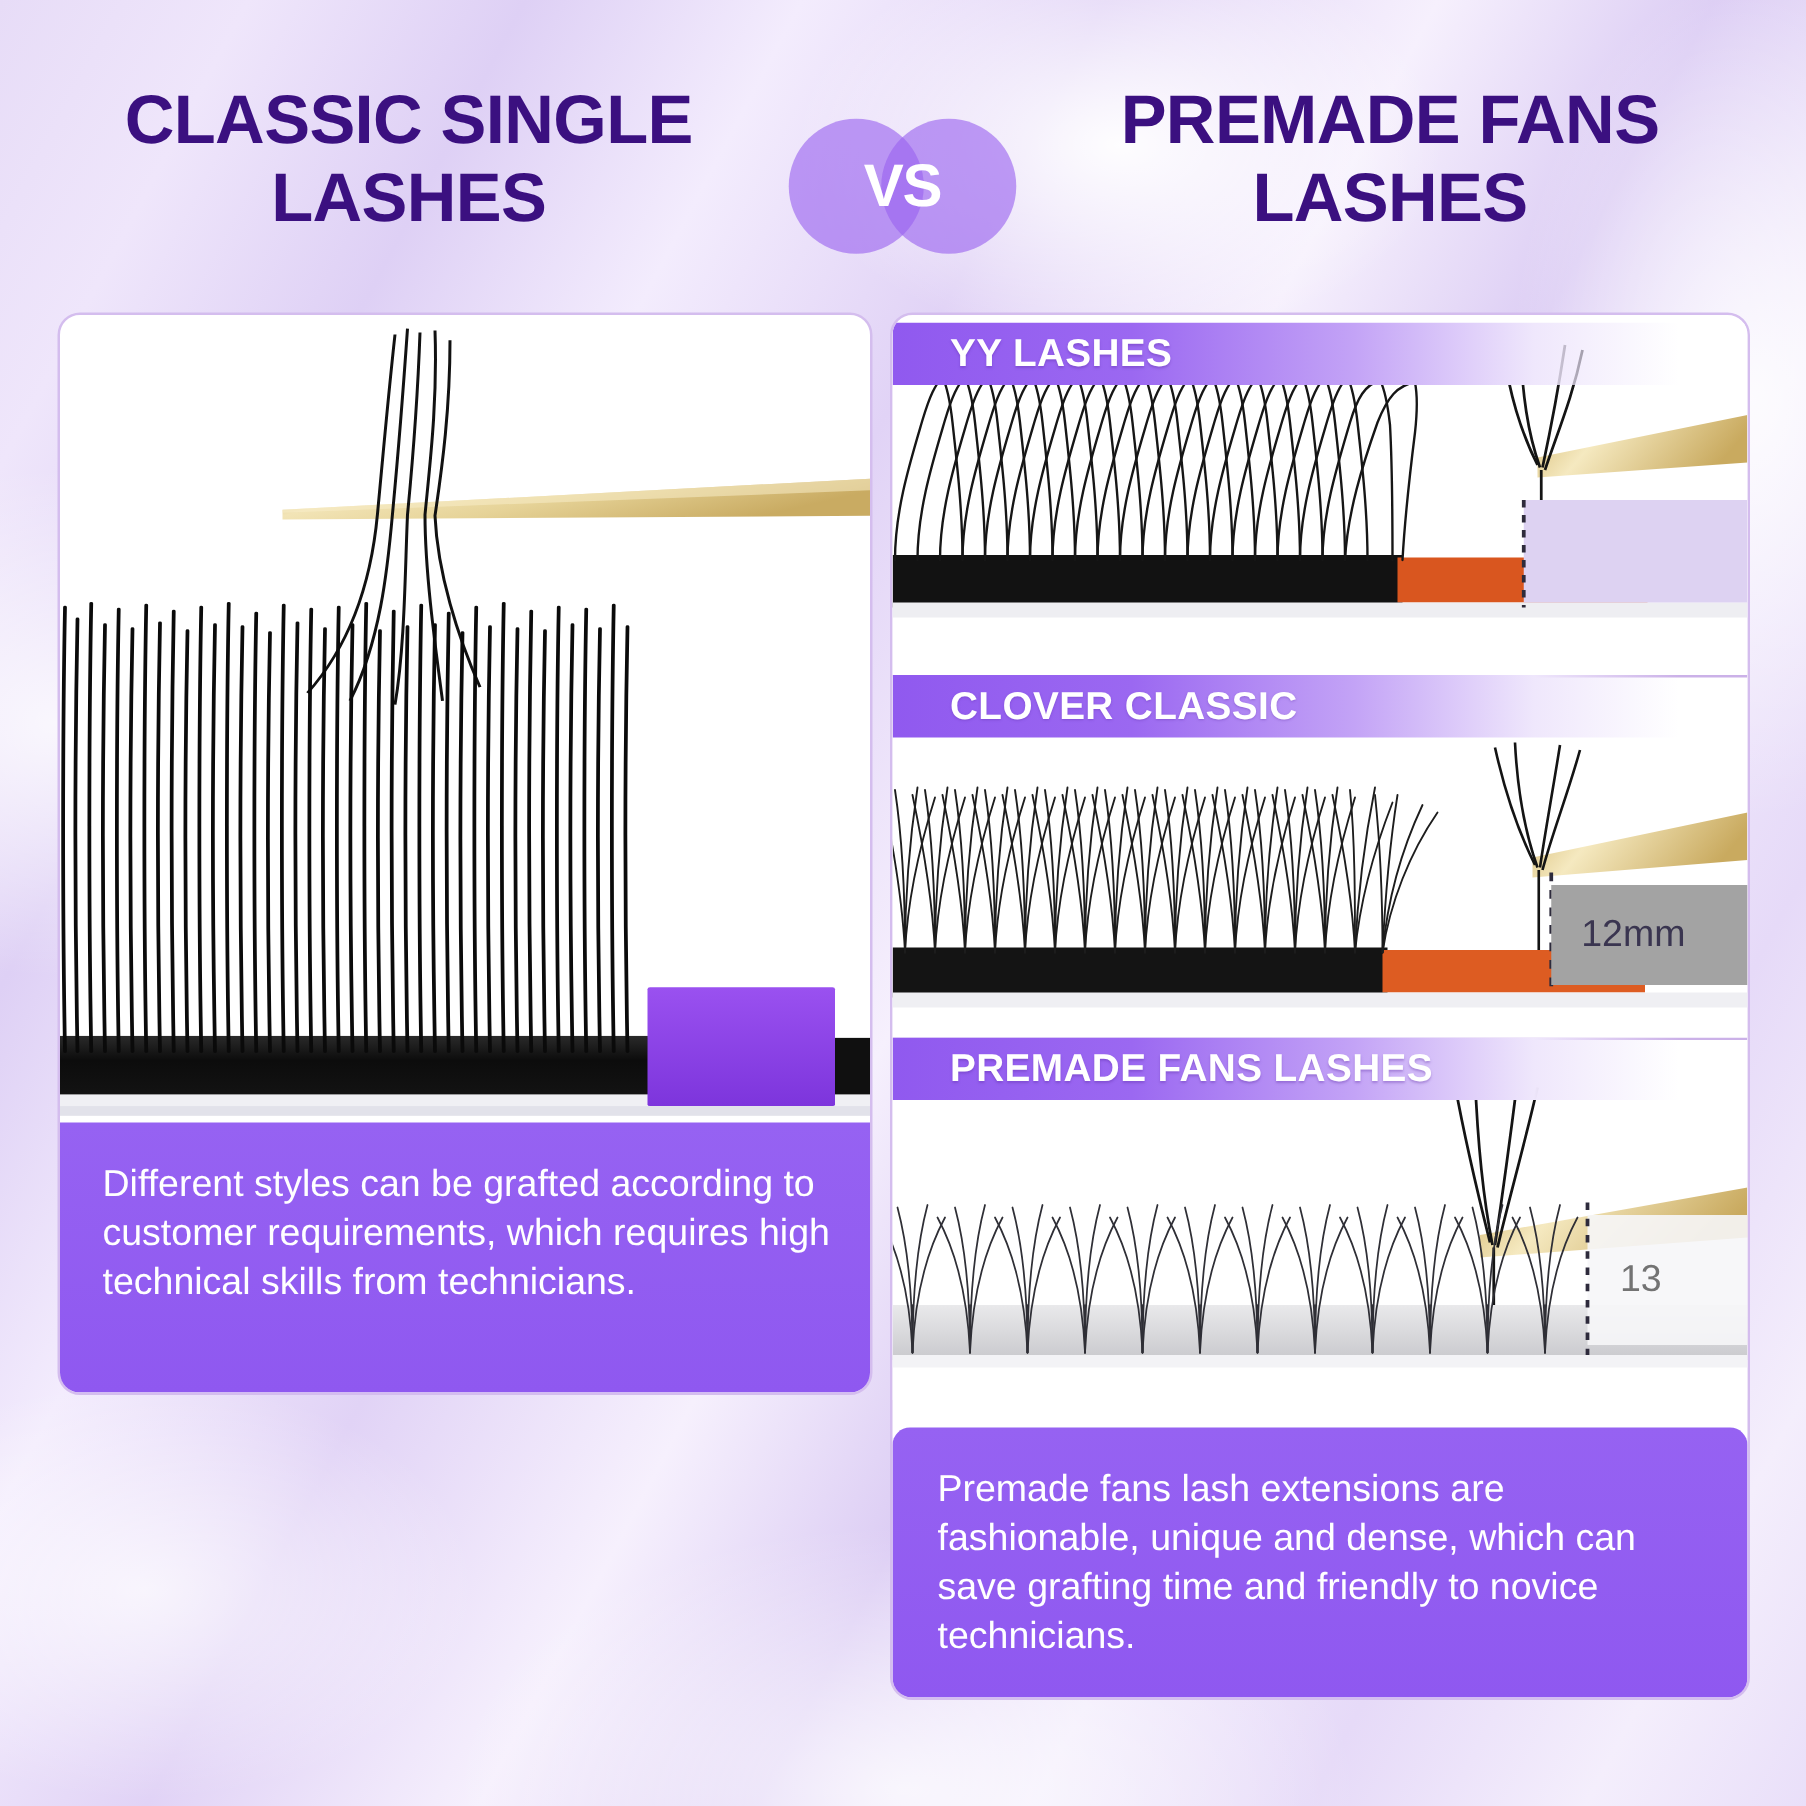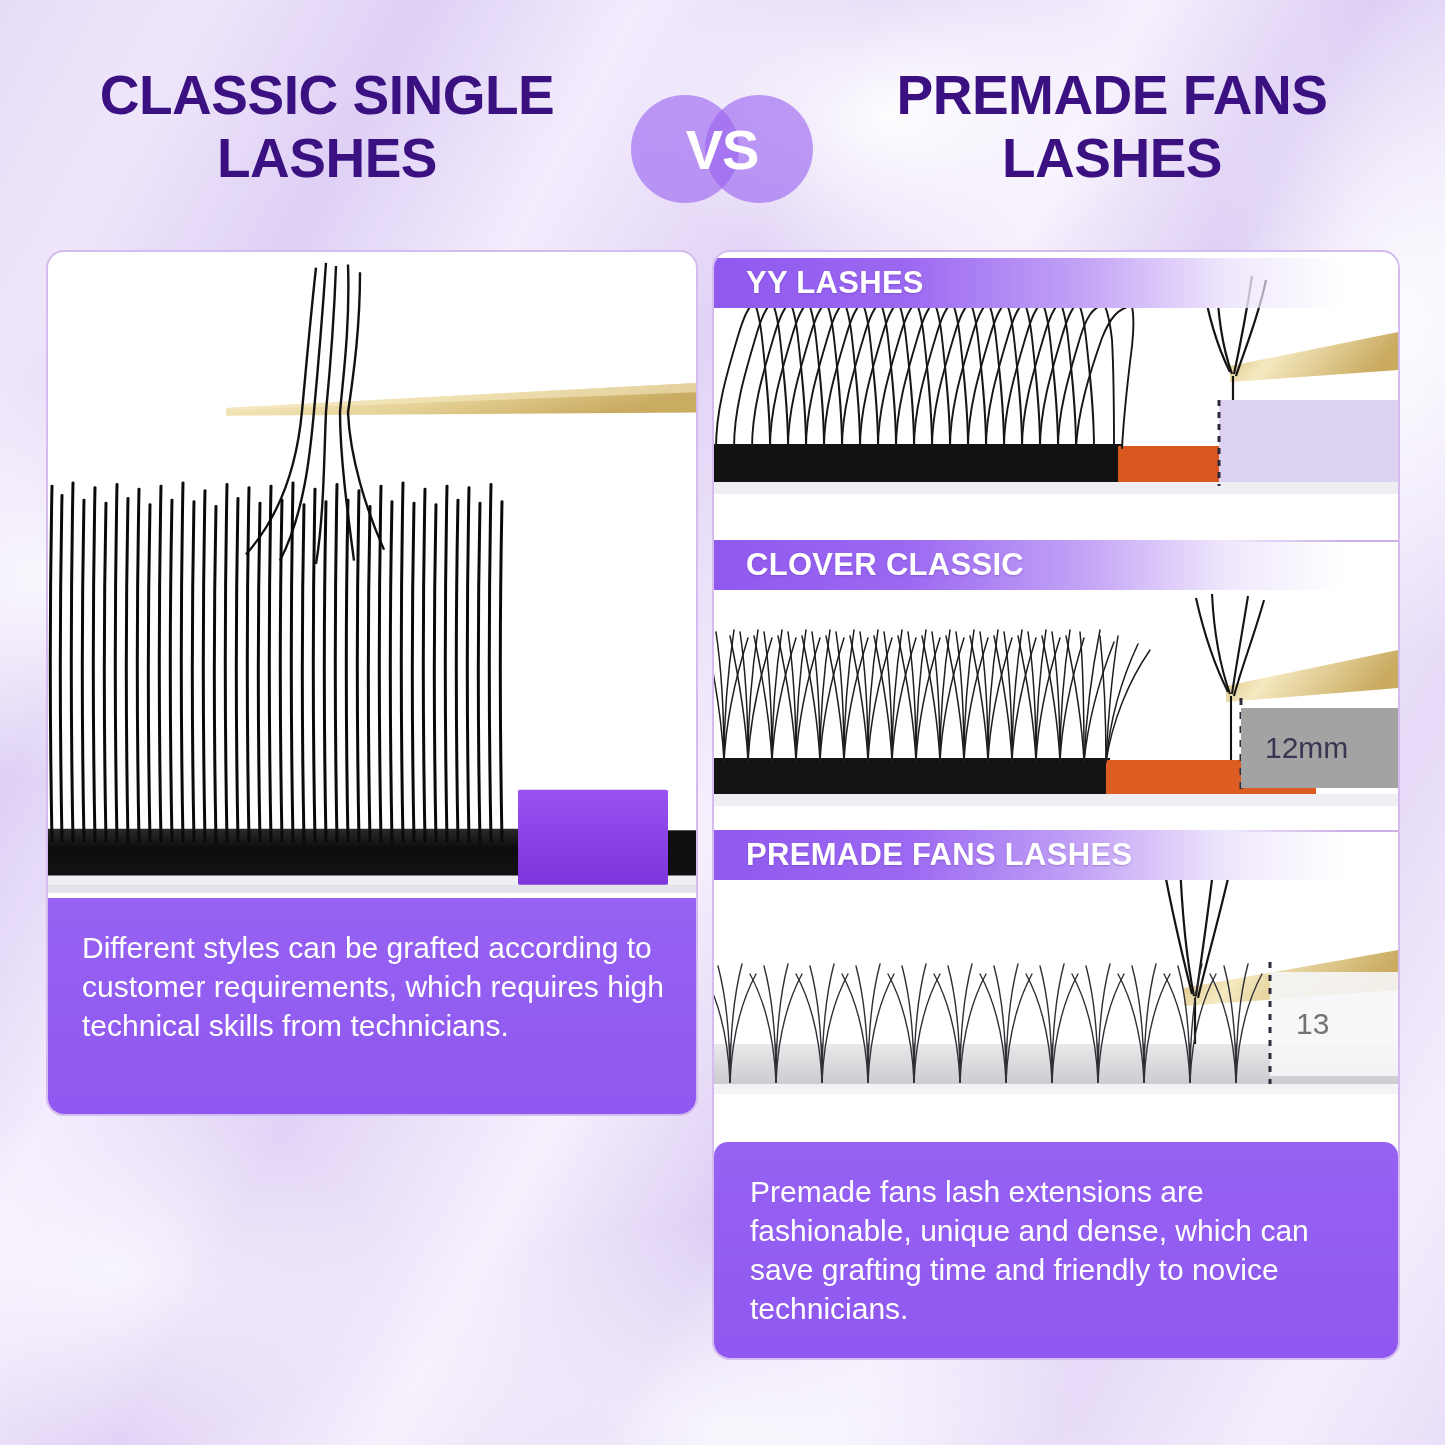--- a/index.html
+++ b/index.html
@@ -71,21 +71,21 @@
   .vs-circle.c-right { right: 0; }
   .vs-text {
     position: absolute;
     left: 0; top: 0;
     width: 182px;
     height: 108px;
     display: flex;
     align-items: center;
     justify-content: center;
     color: #ffffff;
-    font-size: 56px;
+    font-size: 48px;
     font-weight: bold;
     letter-spacing: -1px;
   }
 
   
   .panel {
     position: absolute;
     background: #ffffff;
     border: 2px solid #d4bdee;
     border-radius: 18px;
@@ -135,21 +135,21 @@
     height: 50px;
     background: linear-gradient(90deg, #9059ef 0%, #9b68f1 28%, #c3a3f6 54%, #efe7fc 75%, rgba(255,255,255,0) 92%);
     display: flex;
     align-items: center;
   }
   .sub-label span {
     color: #ffffff;
     font-size: 31px;
     font-weight: bold;
     letter-spacing: 0.3px;
-    padding-left: 32px;
+    padding-left: 46px;
     text-shadow: 0 1px 2px rgba(90,40,160,0.35);
   }
 
   
   .art { position: absolute; left: 0; top: 0; width: 100%; height: 100%; }
 
   
   .meas {
     position: absolute;
     display: flex;

